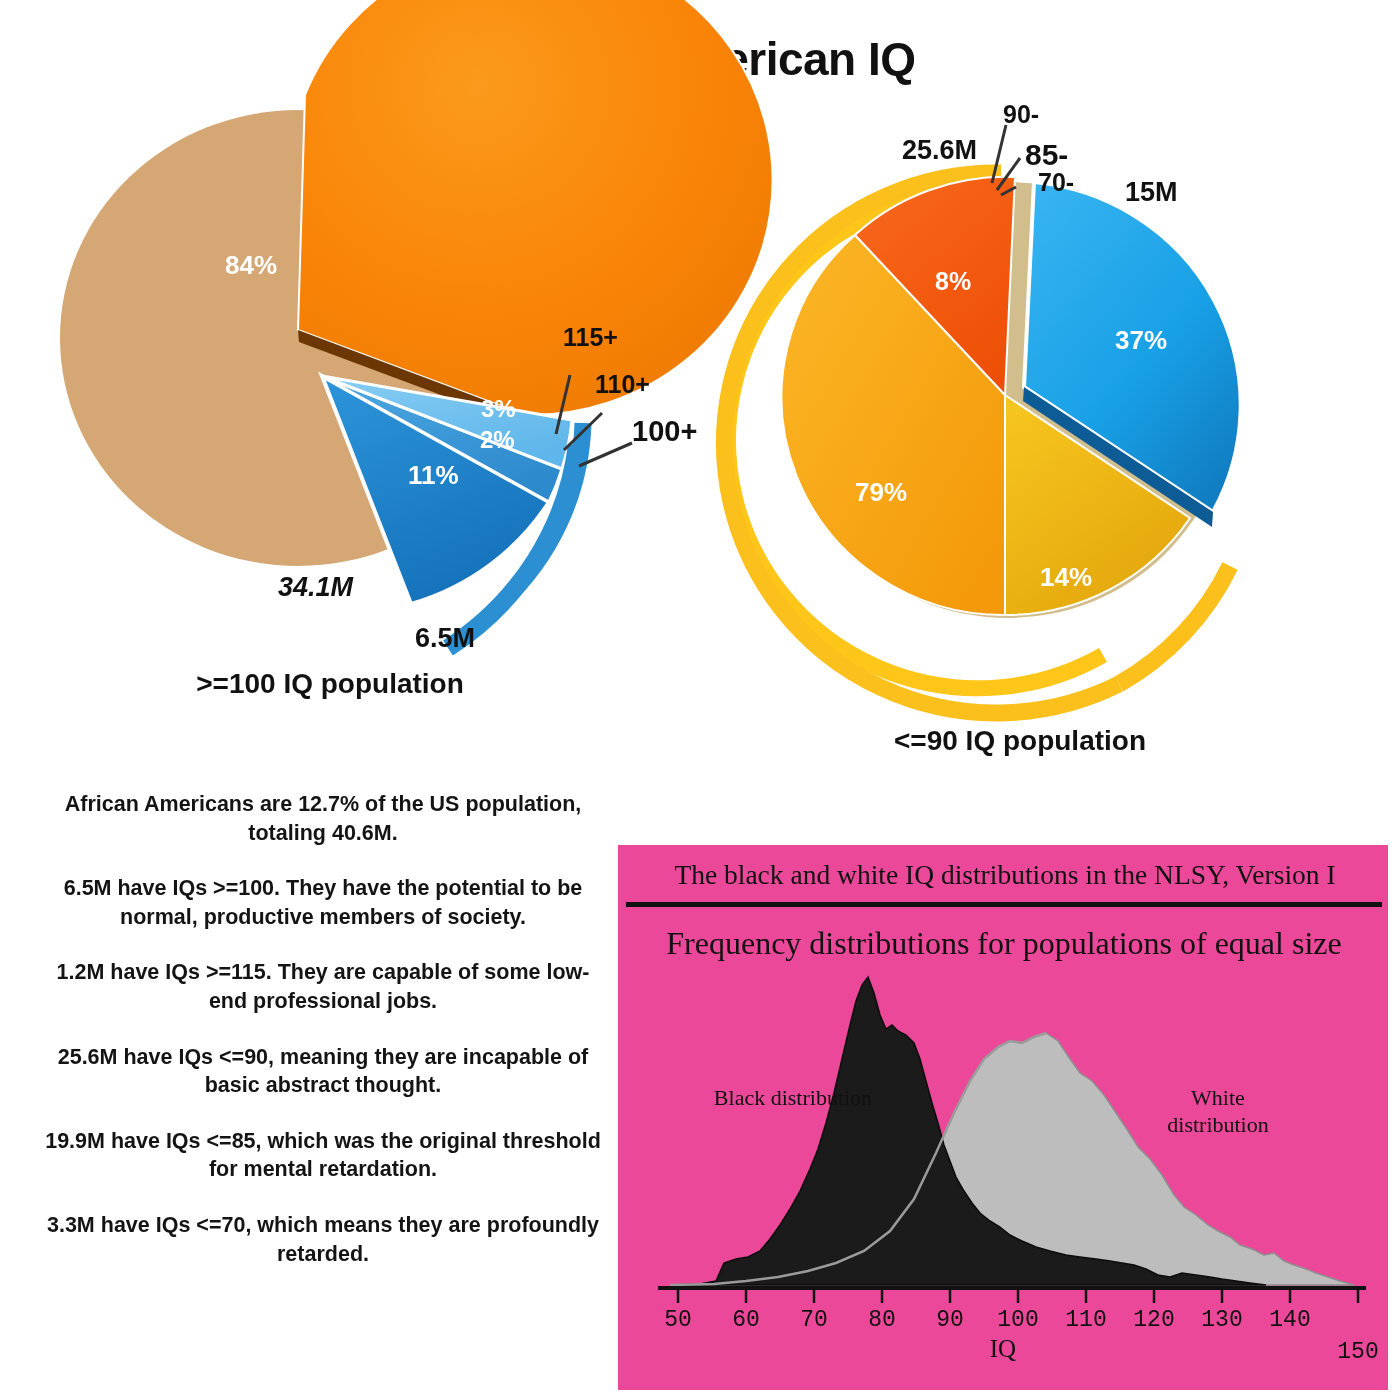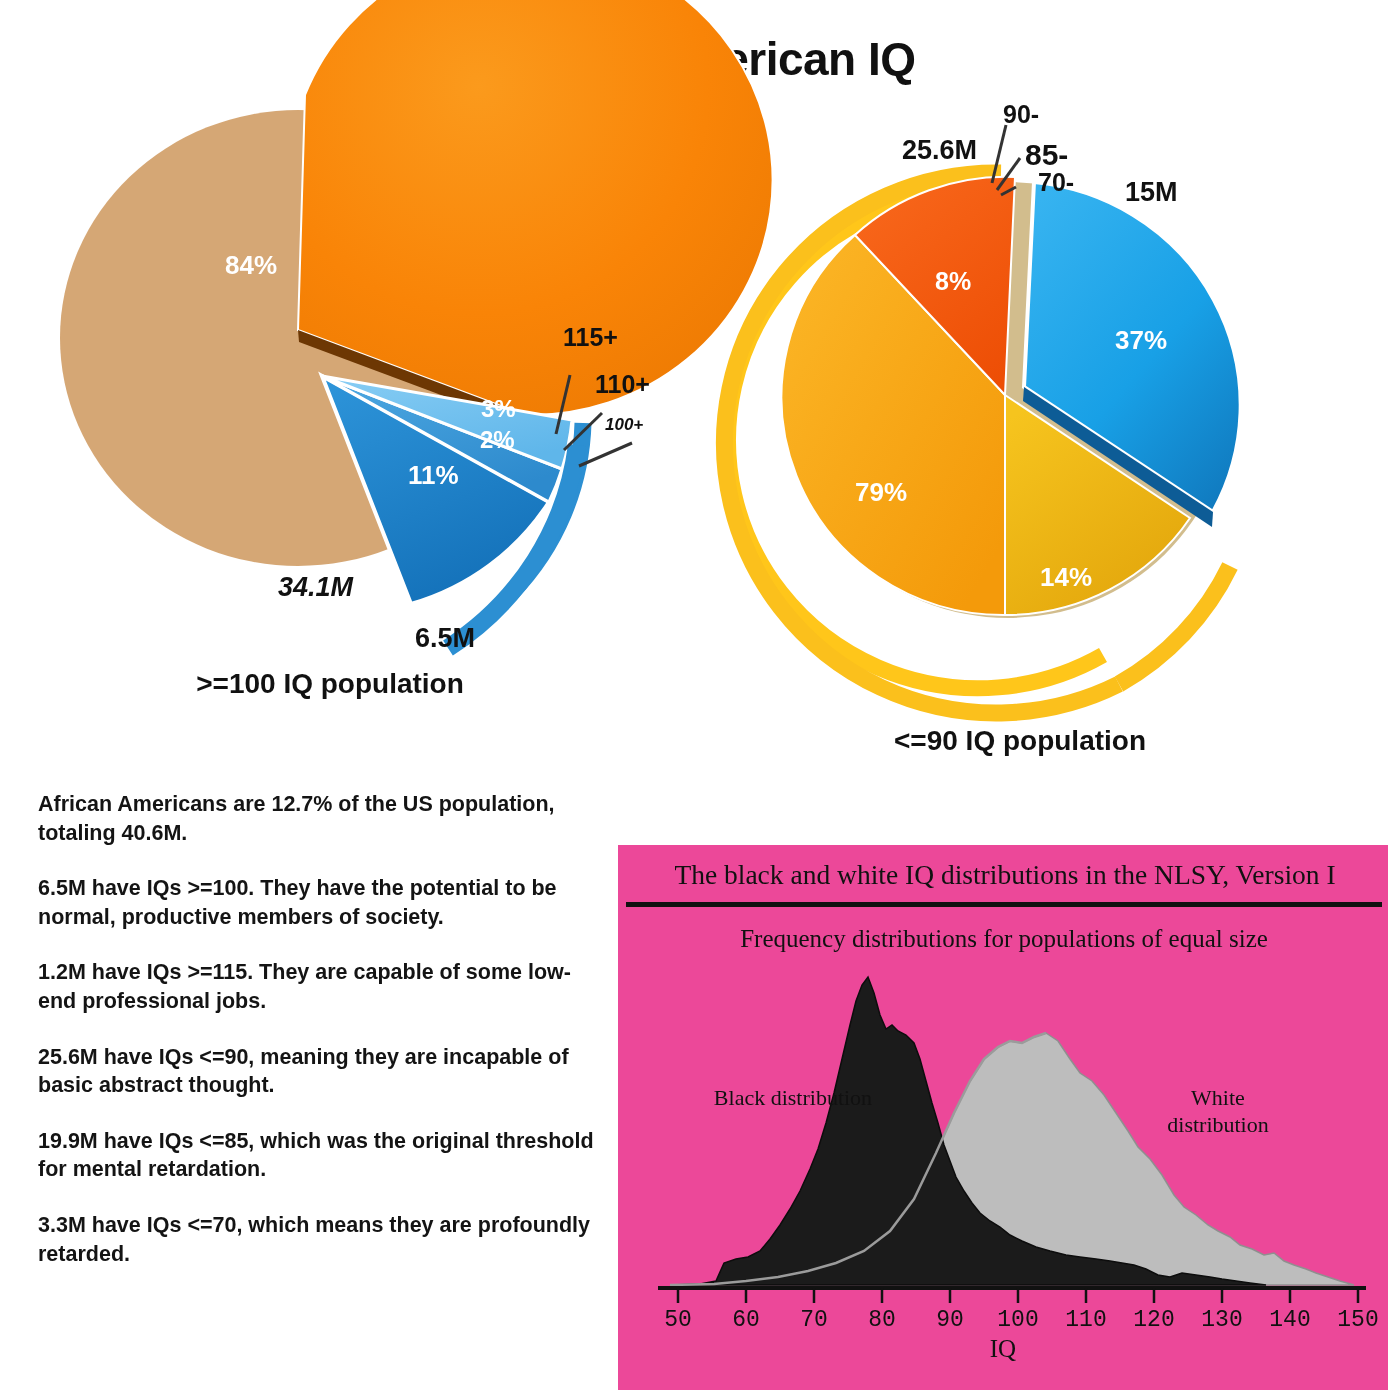--- a/index.html
+++ b/index.html
@@ -36,42 +36,42 @@
   #chart-left{position:absolute;left:40px;top:95px;width:660px;height:640px;}
   #chart-right{position:absolute;left:720px;top:95px;width:660px;height:700px;}
 
   svg{display:block;overflow:visible;}
 
   
   #text-block{
     position:absolute;left:38px;top:790px;width:570px;
     font-size:21.5px;font-weight:bold;line-height:1.33;color:#141414;
   }
-  #text-block p{margin:0 0 27px 0;}
+  #text-block p{margin:0 0 27px 0;text-align:center;}
   #text-block p:last-child{margin-bottom:0;}
 
   
   #nlsy{
     position:absolute;left:618px;top:845px;width:770px;height:545px;
     background:#ec4899;
   }
   #nlsy-title{
     position:absolute;left:8px;top:14px;width:758px;
     font-family:"Liberation Serif", serif;
     font-size:27.5px;color:#111;white-space:nowrap;
     text-align:center;
   }
   #nlsy-rule{
     position:absolute;left:8px;top:57px;width:756px;height:5px;
     background:#111;
   }
   #nlsy-subtitle{
     position:absolute;left:8px;top:80px;width:756px;
     font-family:"Liberation Serif", serif;
-    font-size:25px;color:#111;text-align:center;white-space:nowrap;
+    font-size:32px;color:#111;text-align:center;white-space:nowrap;
   }
   .nlsy-note{
     position:absolute;
     font-family:"Liberation Serif", serif;
     font-size:22px;color:#111;text-align:center;line-height:1.22;
   }
   #note-black{left:95px;top:240px;width:160px;}
   #note-white{left:520px;top:240px;width:160px;}
   #nlsy-xlabel{
     position:absolute;left:0;top:490px;width:770px;
@@ -148,21 +148,21 @@
     <div class="abs pct" style="left:441px;top:300px;font-size:24px;">3%</div>
 
     <svg class="abs" style="left:0;top:0;" width="660" height="560">
       <line x1="530" y1="280" x2="516" y2="339" stroke="#333" stroke-width="3"></line>
       <line x1="562" y1="318" x2="524" y2="355" stroke="#333" stroke-width="3"></line>
       <line x1="592" y1="348" x2="539" y2="371" stroke="#333" stroke-width="3"></line>
     </svg>
 
     <div class="abs lbl" style="left:523px;top:228px;font-size:25px;">115+</div>
     <div class="abs lbl" style="left:555px;top:275px;font-size:25px;">110+</div>
-    <div class="abs lbl" style="left:565px;top:320px;font-size:17px;font-style:italic;">100+</div>
+    <div class="abs lbl" style="left:592px;top:320px;font-size:29px;">100+</div>
 
     <div class="abs lbl" style="left:238px;top:477px;font-size:27px;font-style:italic;">34.1M</div>
     <div class="abs lbl" style="left:375px;top:528px;font-size:27px;">6.5M</div>
 
     <div class="abs pie-caption" style="left:0;top:573px;width:580px;">&gt;=100 IQ population</div>
   </div>
 
   <div id="chart-right">
     <svg width="660" height="620" viewBox="0 0 660 620">
       <defs>
@@ -301,21 +301,21 @@
     <div class="tick-label" style="left:60px;">50</div>
     <div class="tick-label" style="left:128px;">60</div>
     <div class="tick-label" style="left:196px;">70</div>
     <div class="tick-label" style="left:264px;">80</div>
     <div class="tick-label" style="left:332px;">90</div>
     <div class="tick-label" style="left:400px;">100</div>
     <div class="tick-label" style="left:468px;">110</div>
     <div class="tick-label" style="left:536px;">120</div>
     <div class="tick-label" style="left:604px;">130</div>
     <div class="tick-label" style="left:672px;">140</div>
-    <div class="tick-label" style="left:740px;">150</div>
+    <div class="tick-label" style="left:740px;margin-top:32px;">150</div>
 
     <div class="nlsy-note" id="note-black">Black distribution</div>
     <div class="nlsy-note" id="note-white">White distribution</div>
 
     <div id="nlsy-xlabel">IQ</div>
   </div>
 
 </div>
 
 </body></html>

